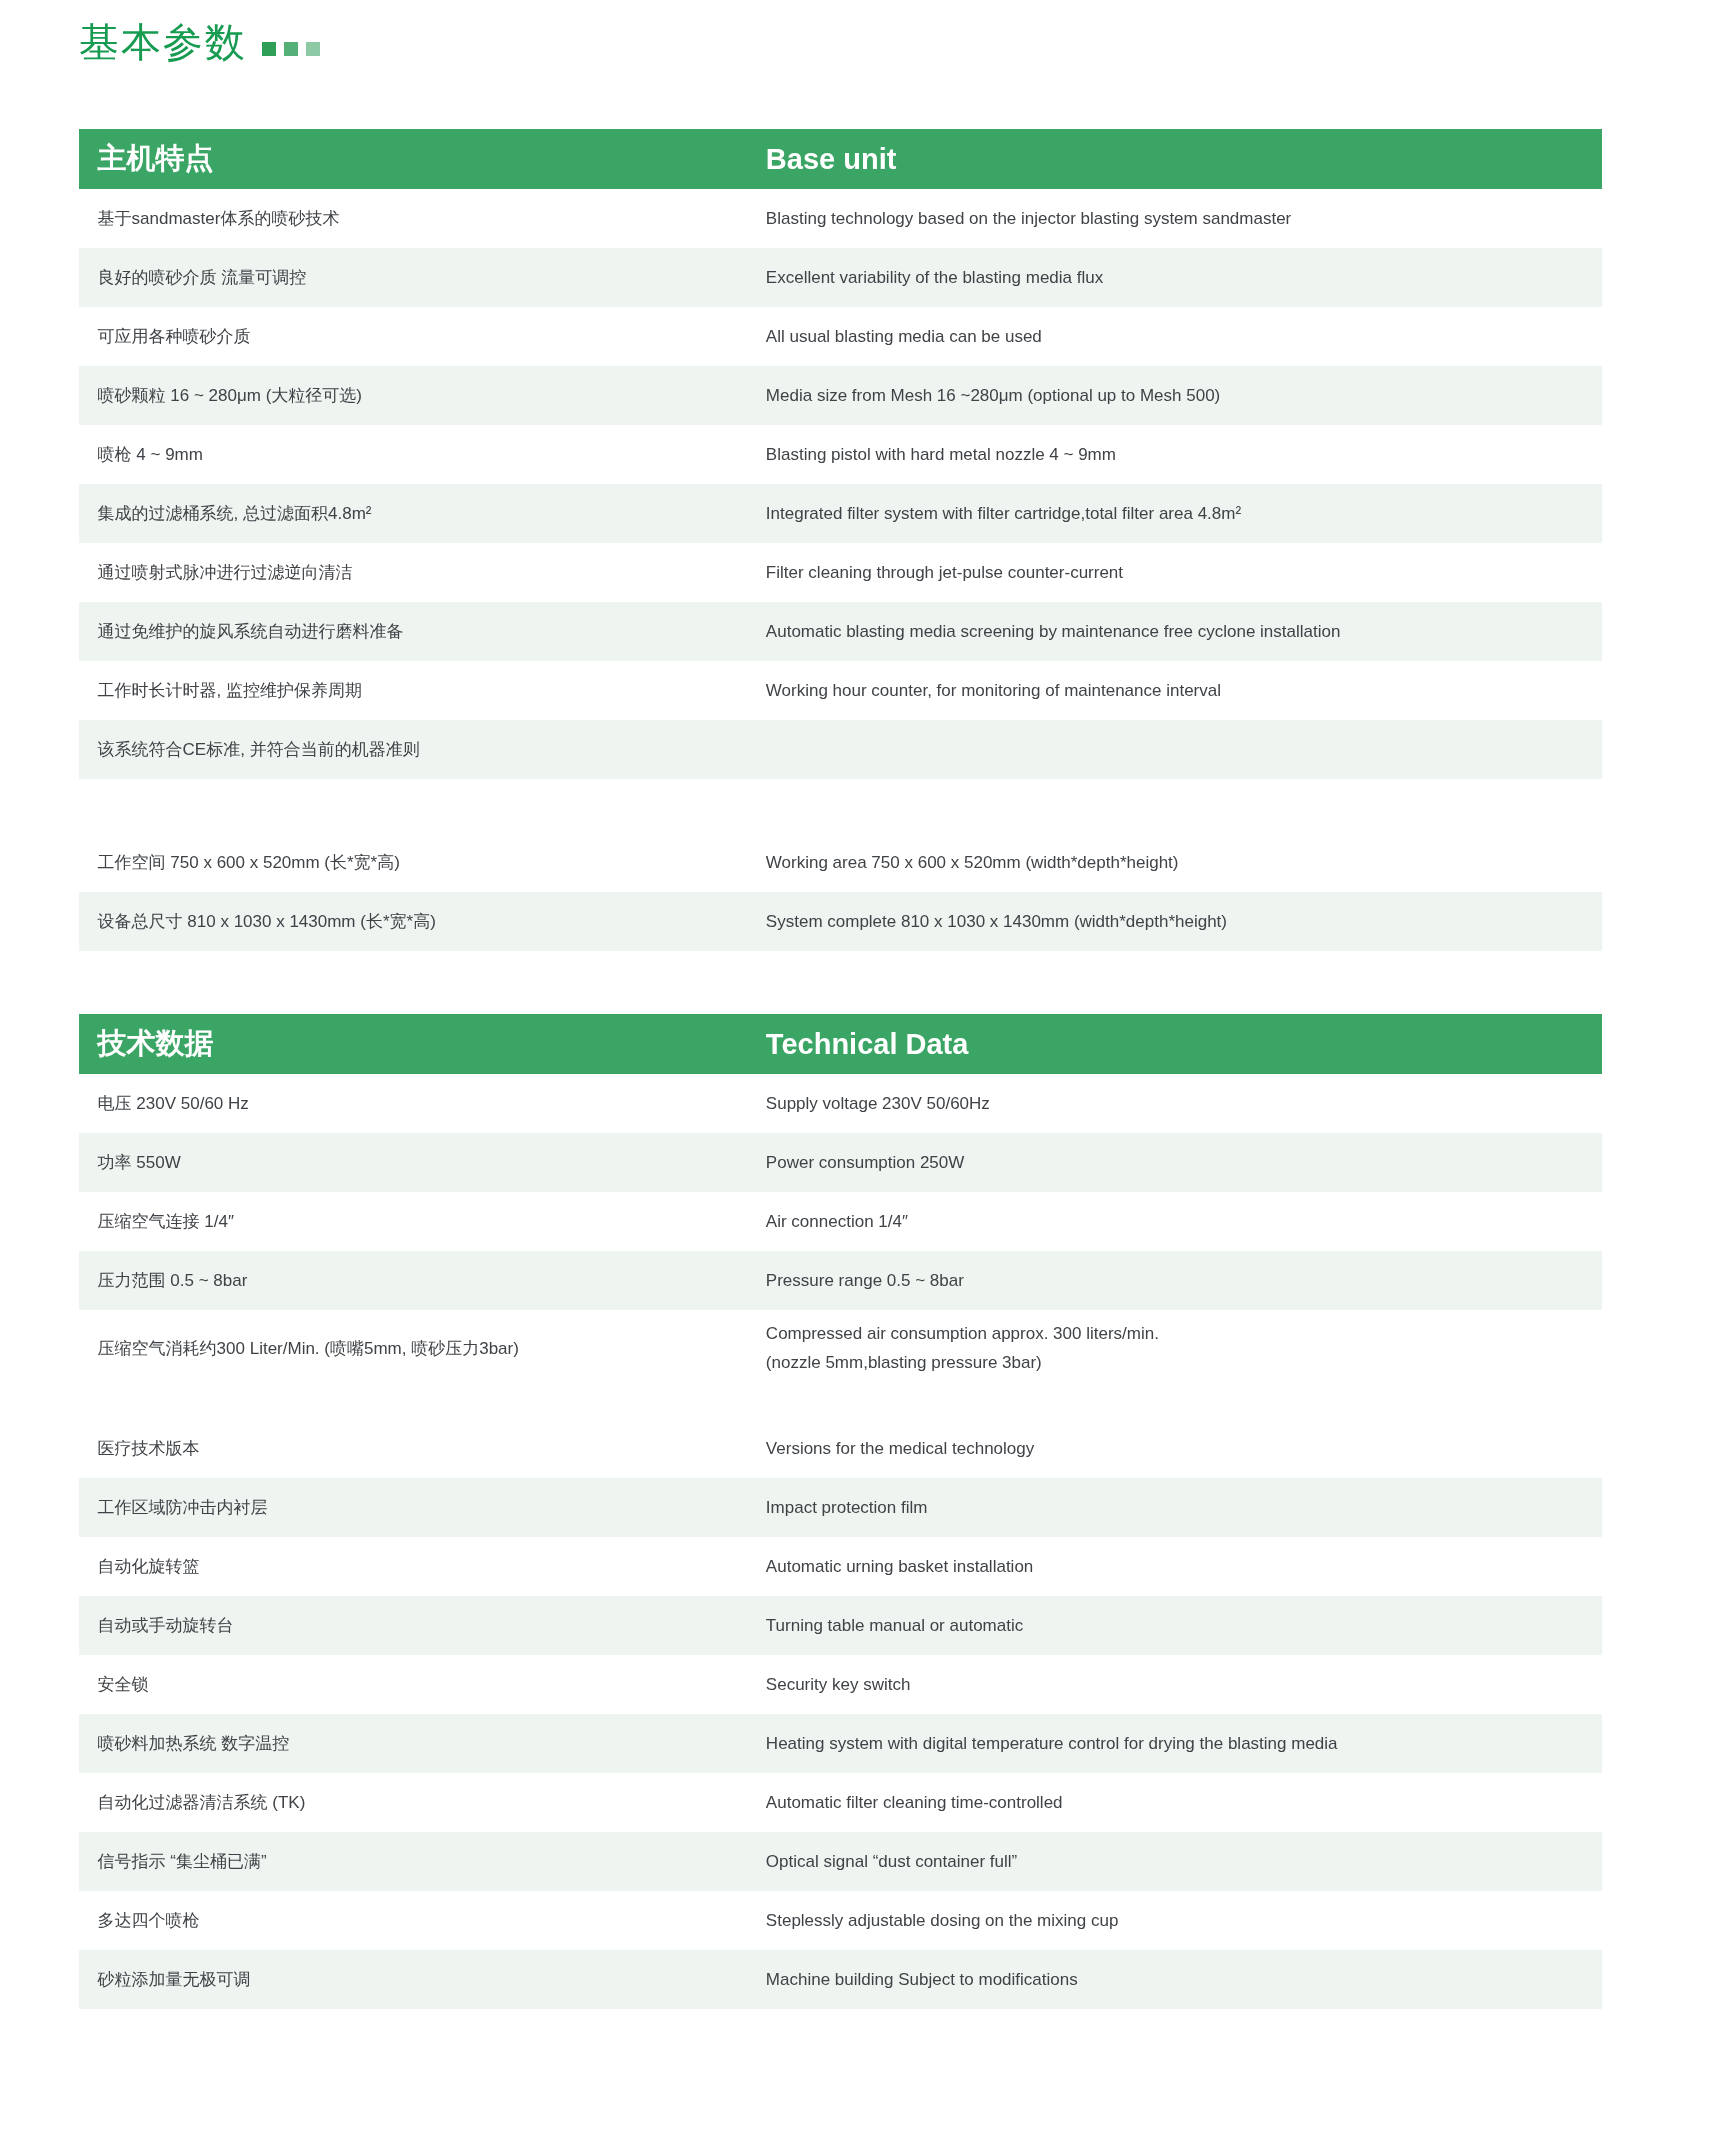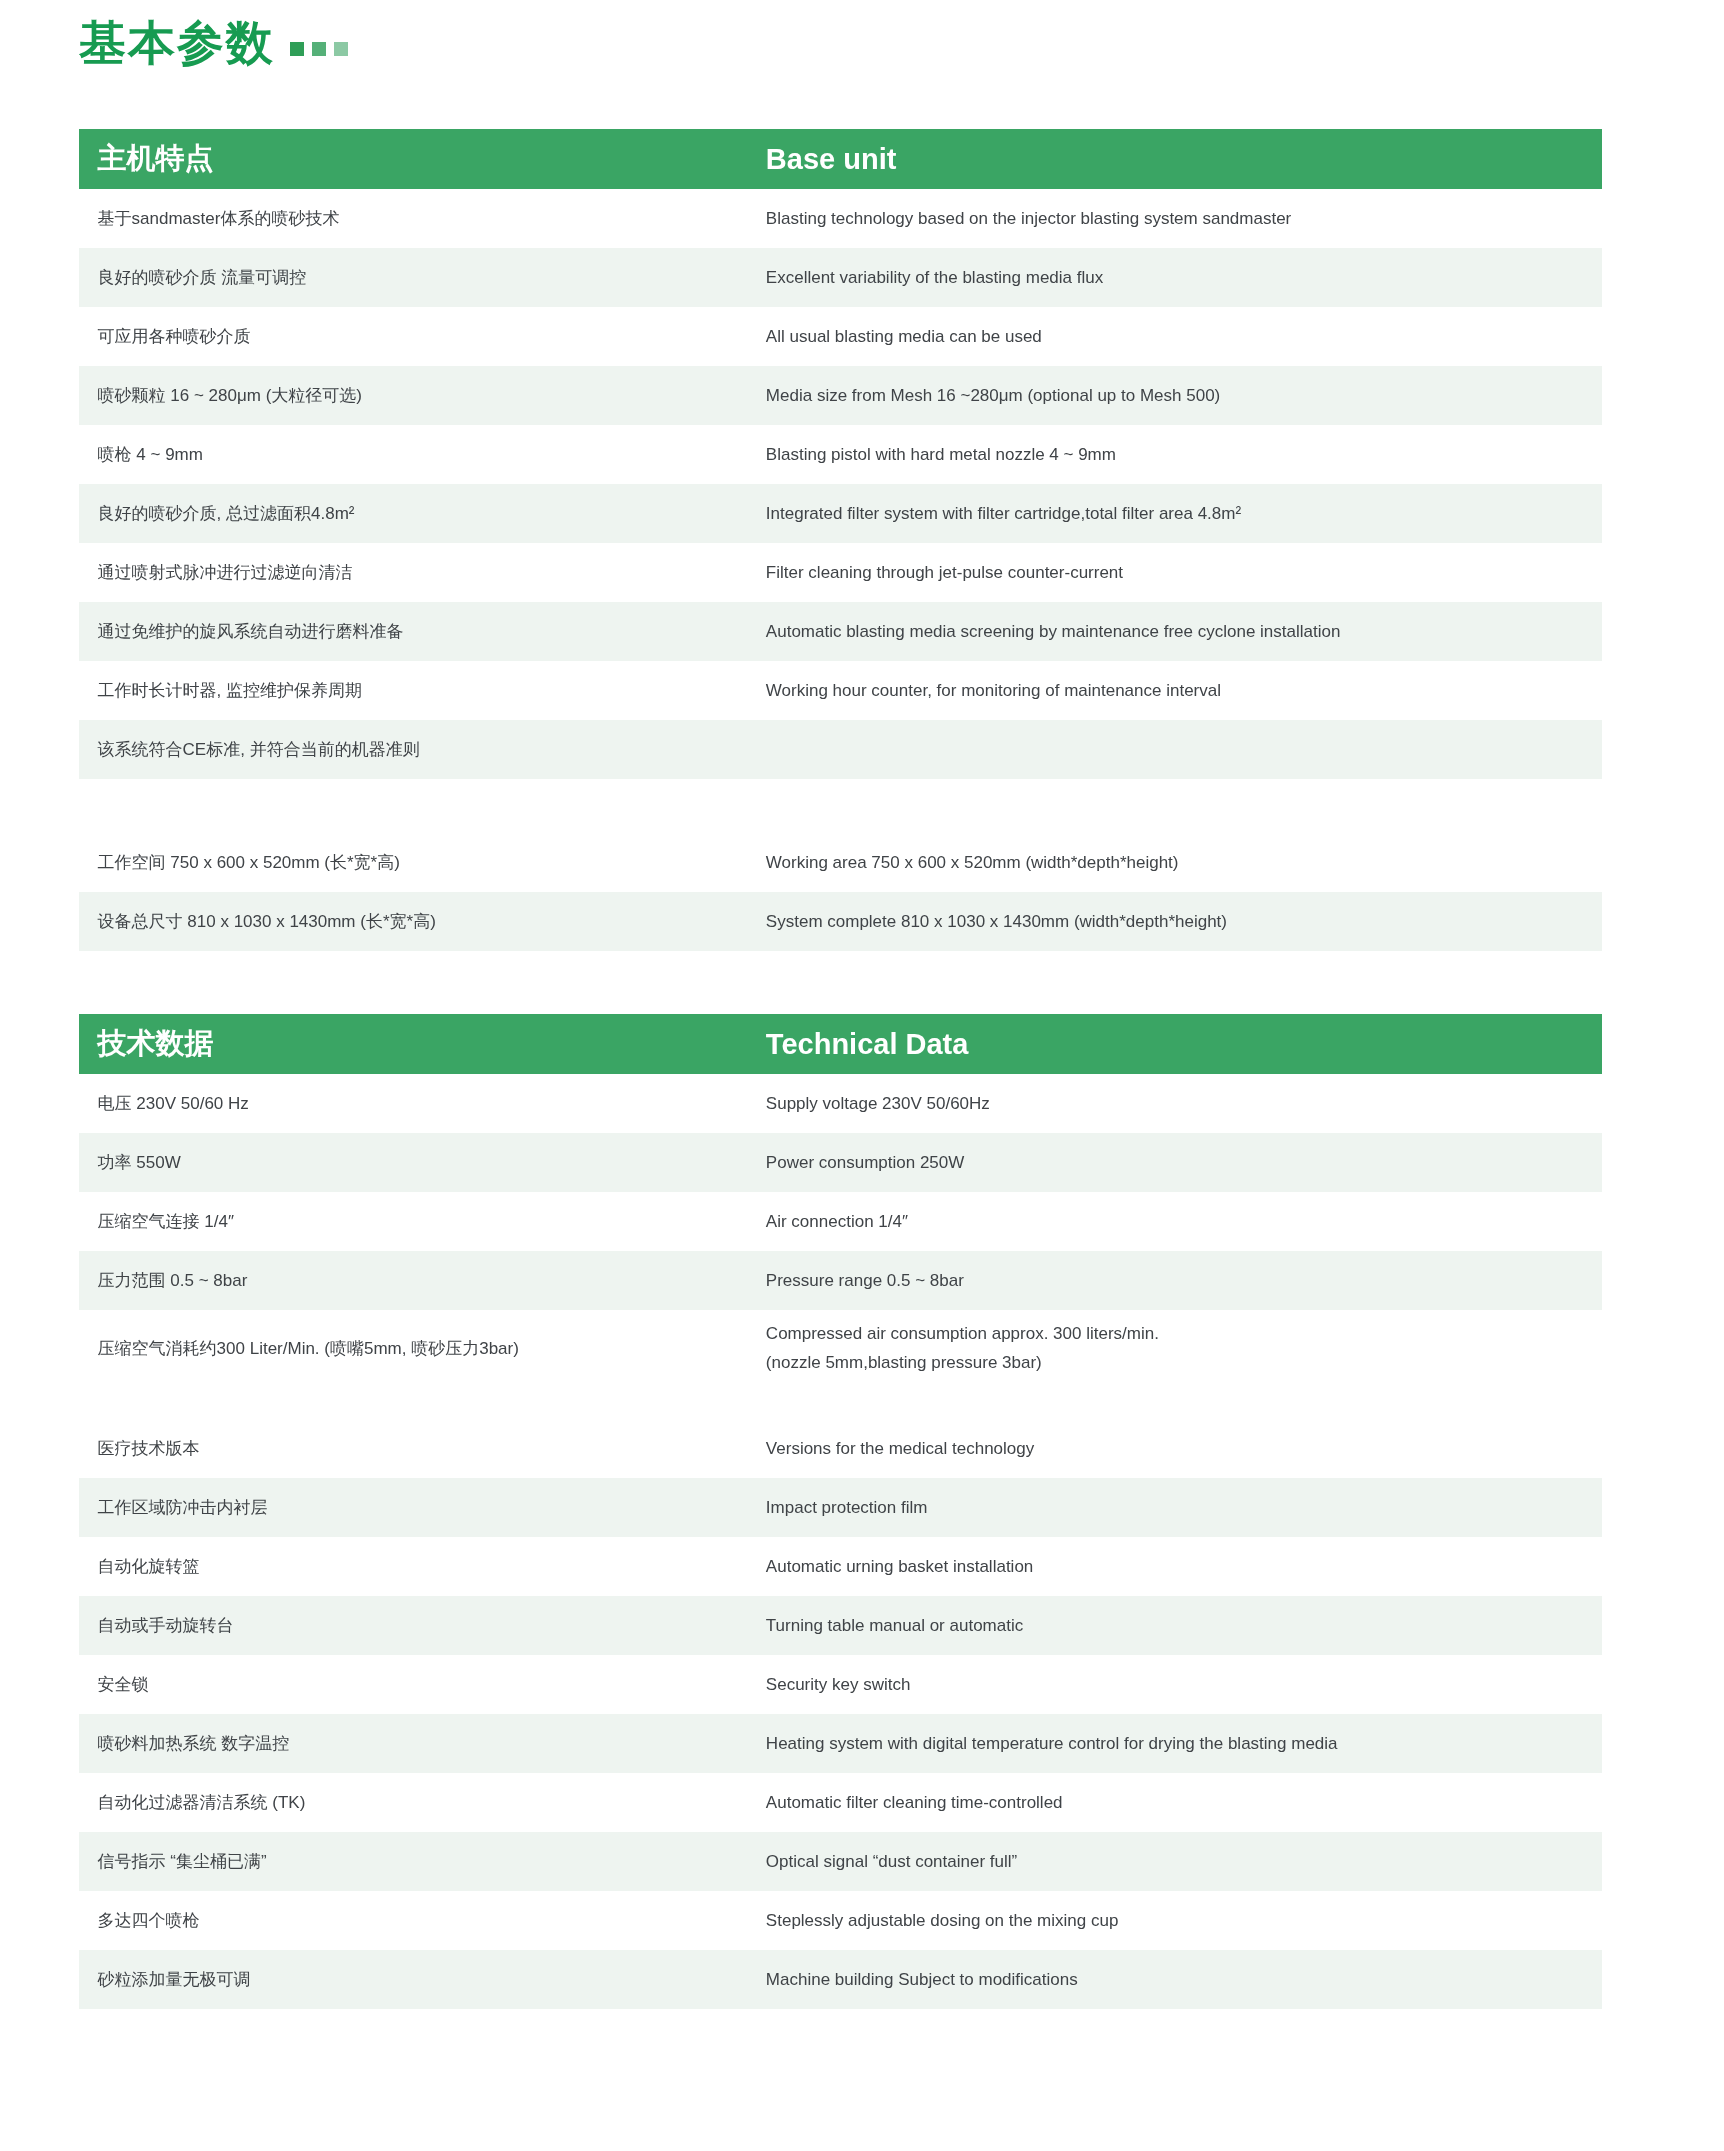--- a/index.html
+++ b/index.html
@@ -27,22 +27,22 @@
     margin-left:79px;
     width:1523px;
   }
   .page-title-row{
     display:flex;
     align-items:center;
     height:58px;
   }
   .page-title{
     margin:0;
-    font-size:47px;
-    font-weight:bold;
+    font-size:40px;
+    font-weight:normal;
     color:var(--title-color);
     letter-spacing:1.9px;
     line-height:1;
   }
   .title-squares{
     display:flex;
     gap:8.4px;
     margin-left:15px;
     margin-top:13px;
   }
@@ -131,21 +131,21 @@
     <div class="col-zh cell">喷砂颗粒 16 ~ 280μm (大粒径可选)</div>
     <div class="col-en cell">Media size from Mesh 16 ~280μm (optional up to Mesh 500)</div>
   </div>
 
   <div class="tbl-row">
     <div class="col-zh cell">喷枪 4 ~ 9mm</div>
     <div class="col-en cell">Blasting pistol with hard metal nozzle  4 ~ 9mm</div>
   </div>
 
   <div class="tbl-row">
-    <div class="col-zh cell">良好的喷砂介质, 总过滤面积4.8m²</div>
+    <div class="col-zh cell">集成的过滤桶系统, 总过滤面积4.8m²</div>
     <div class="col-en cell">Integrated filter system with filter cartridge,total filter area 4.8m²</div>
   </div>
 
   <div class="tbl-row">
     <div class="col-zh cell">通过喷射式脉冲进行过滤逆向清洁</div>
     <div class="col-en cell">Filter cleaning through jet-pulse counter-current</div>
   </div>
 
   <div class="tbl-row">
     <div class="col-zh cell">通过免维护的旋风系统自动进行磨料准备</div>

